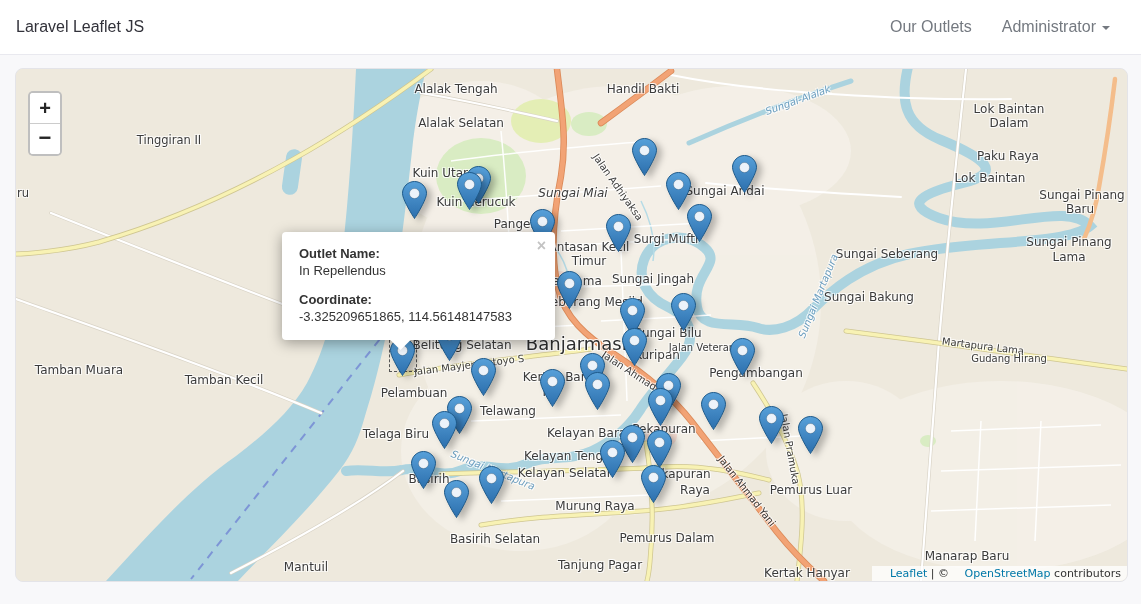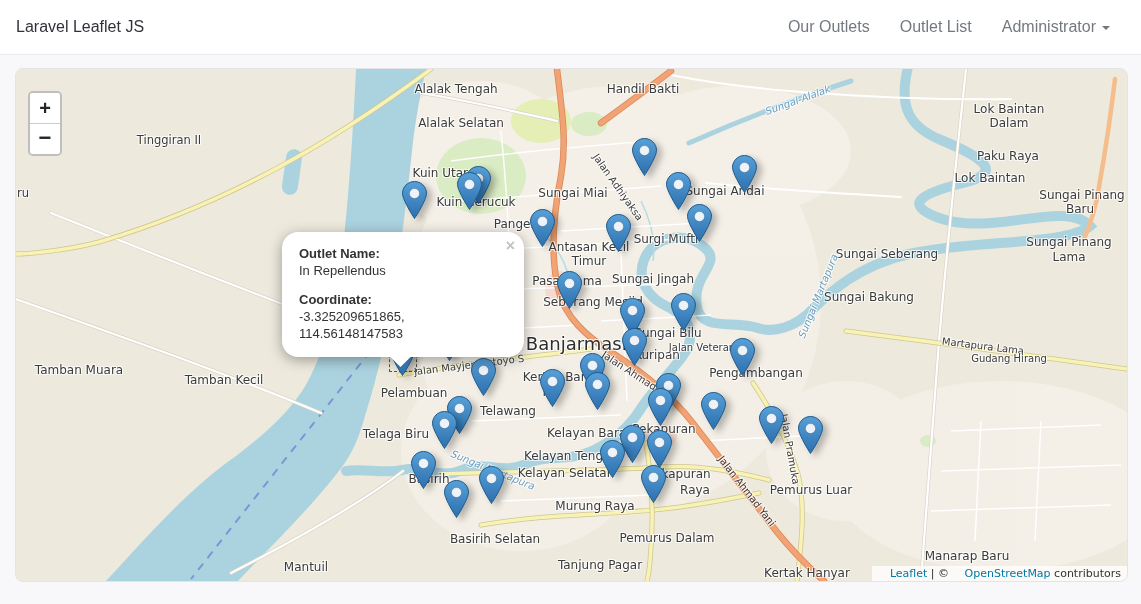--- a/index.html
+++ b/index.html
@@ -47,22 +47,22 @@
   .marker{
     position:absolute;width:25px;height:38px;cursor:pointer;
     filter:drop-shadow(5px 3px 3px rgba(0,0,0,.25));
   }
   .focus-ring{
     position:absolute;left:373px;top:266px;width:26px;height:35px;
     border:1px dashed #555;z-index:9;
   }
   
   .popup{
-    position:absolute;left:266px;top:163px;width:242px;z-index:1000;
-    background:var(--popup_bg,#fff);border-radius:16px;
+    position:absolute;left:266px;top:163px;width:273px;z-index:1000;
+    background:var(--popup_bg,#fff);border-radius:4px;
     box-shadow:0 3px 14px rgba(0,0,0,.35);
   }
   .popup-body{padding:13px 17px 15px;font-size:13px;line-height:17px;color:var(--popup_text,#333);}
   .pl-bold{font-weight:700;}
   .pl-gap{margin-top:12px;}
   .popup-close{
     position:absolute;top:5px;right:9px;font-size:16px;font-weight:700;
     color:#c3c3c3;cursor:pointer;text-decoration:none;font-family:"Liberation Sans",sans-serif;
   }
   .popup-tip{
@@ -103,21 +103,20 @@
   .redz{fill:#f2d7cc;opacity:.85;}
   .canal{stroke:#b5dbe6;stroke-width:1.5;fill:none;}
 </style>
 </head>
 <body>
 
 <nav class="navbar">
   <span class="brand">Laravel Leaflet JS</span>
   <div class="nav-links">
     <a class="nav-link">Our Outlets</a>
-    <a class="nav-link">Outlet List</a>
     <a class="nav-link"><span>Administrator</span><span class="caret"></span></a>
   </div>
 </nav>
 
 <div class="map-card">
   <svg class="base" width="1111" height="512" viewBox="15 68 1111 512">
     <defs>
       <linearGradient id="pingrad" x1="0" y1="0" x2="0" y2="1">
         <stop offset="0" stop-color="var(--marker_top,#57a0d9)"></stop>
         <stop offset="1" stop-color="var(--marker_bottom,#2c6fad)"></stop>
@@ -223,21 +222,21 @@
       <div class="ml" style="left: 153px; top: 71px; font-size: 11.5px; transform: translate(-50%, -50%);">Tinggiran II</div>
       <div class="ml" style="left: 993px; top: 40px; transform: translate(-50%, -50%);">Lok Baintan</div>
       <div class="ml" style="left: 993px; top: 54px; transform: translate(-50%, -50%);">Dalam</div>
       <div class="ml" style="left: 992px; top: 87px; transform: translate(-50%, -50%);">Paku Raya</div>
       <div class="ml" style="left: 974px; top: 109px; transform: translate(-50%, -50%);">Lok Baintan</div>
       <div class="ml" style="left: 1066px; top: 126px; transform: translate(-50%, -50%);">Sungai Pinang</div>
       <div class="ml" style="left: 1064px; top: 140px; transform: translate(-50%, -50%);">Baru</div>
       <div class="ml" style="left: 7px; top: 124px; font-size: 11.5px; transform: translate(-50%, -50%);">ru</div>
       <div class="ml" style="left: 428px; top: 104px; transform: translate(-50%, -50%);">Kuin Utara</div>
       <div class="ml" style="left: 460px; top: 133px; transform: translate(-50%, -50%);">Kuin Cerucuk</div>
-      <div class="ml" style="left: 557px; top: 124px; transform: translate(-50%, -50%);">Sungai Miai</div>
+      <div class="ml" style="left: 557px; top: 124px; transform: translate(-50%, -50%); font-style: italic;">Sungai Miai</div>
       <div class="ml" style="left: 709px; top: 122px; transform: translate(-50%, -50%);">Sungai Andai</div>
       <div class="ml" style="left: 506px; top: 155px; transform: translate(-50%, -50%);">Pangeran</div>
       <div class="ml" style="left: 573px; top: 178px; transform: translate(-50%, -50%);">Antasan Kecil</div>
       <div class="ml" style="left: 573px; top: 192px; transform: translate(-50%, -50%);">Timur</div>
       <div class="ml" style="left: 650px; top: 170px; transform: translate(-50%, -50%);">Surgi Mufti</div>
       <div class="ml" style="left: 637px; top: 210px; transform: translate(-50%, -50%);">Sungai Jingah</div>
       <div class="ml" style="left: 551px; top: 212px; transform: translate(-50%, -50%);">Pasar Lama</div>
       <div class="ml" style="left: 577px; top: 233px; transform: translate(-50%, -50%);">Seberang Mesjid</div>
       <div class="ml" style="left: 871px; top: 185px; transform: translate(-50%, -50%);">Sungai Seberang</div>
       <div class="ml" style="left: 1053px; top: 173px; transform: translate(-50%, -50%);">Sungai Pinang</div>

